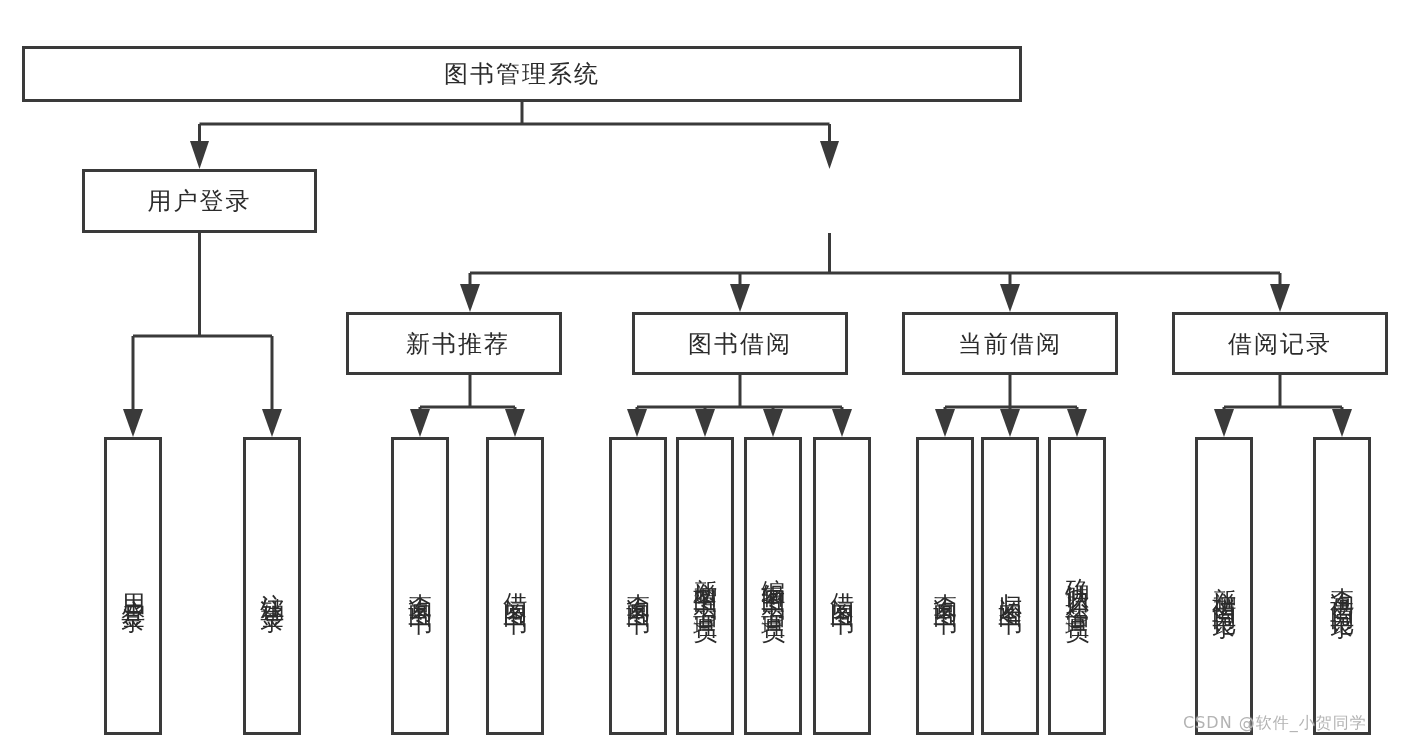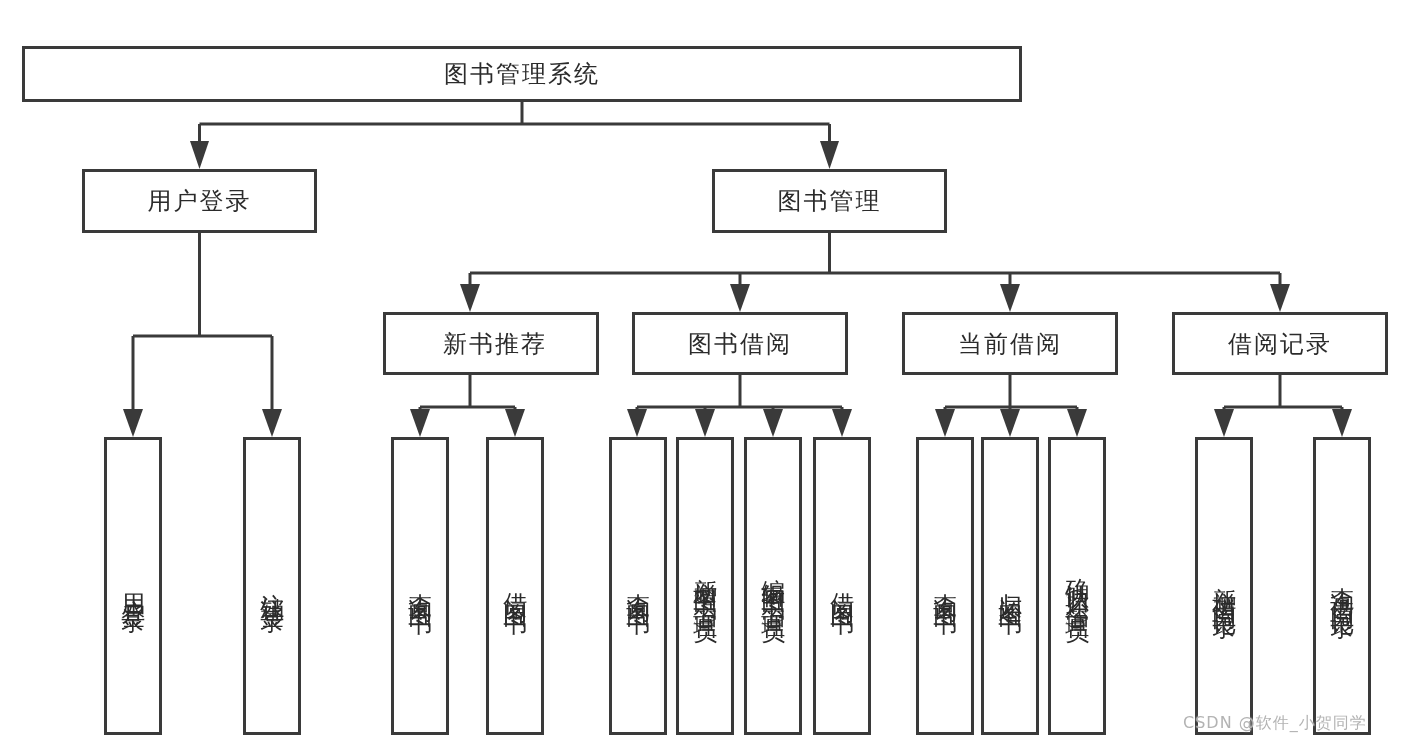--- a/index.html
+++ b/index.html
@@ -34,21 +34,21 @@
     white-space: nowrap;
   }
   
   .lv1 { left: 22px;  top: 14px;  width: 1000px; height: 56px; margin-top: 32px; }
   
   .lv2 { top: 169px; width: 235px; height: 64px; }
   .lv2.pos-user { left: 82px; }
   .lv2.pos-mgmt { left: 712px; }
   
   .lv3 { top: 312px; width: 216px; height: 63px; }
-  .lv3.pos-0 { left: 383px; padding-left: 8px; }
+  .lv3.pos-0 { left: 346px; padding-left: 8px; }
   .lv3.pos-1 { left: 632px; text-align: center; }
   .lv3.pos-2 { left: 902px; }
   .lv3.pos-3 { left: 1172px; }
   
   .leaf { top: 437px; width: 58px; height: 298px; }
   .leaf span {
     writing-mode: vertical-rl;
     text-orientation: mixed;
     letter-spacing: 6px;
     line-height: 1.1;
@@ -159,23 +159,20 @@
     </g>
   </svg>
 
   <div class="box lv1">
     <span>图书管理系统</span>
   </div>
 
   <div class="box lv2 pos-user">
     <span>用户登录</span>
   </div>
-  <div class="box lv2 pos-mgmt">
-    <span>图书管理</span>
-  </div>
 
   <div class="box lv3 pos-0">
     <span>新书推荐</span>
   </div>
   <div class="box lv3 pos-1">
     <span>图书借阅</span>
   </div>
   <div class="box lv3 pos-2">
     <span>当前借阅</span>
   </div>

